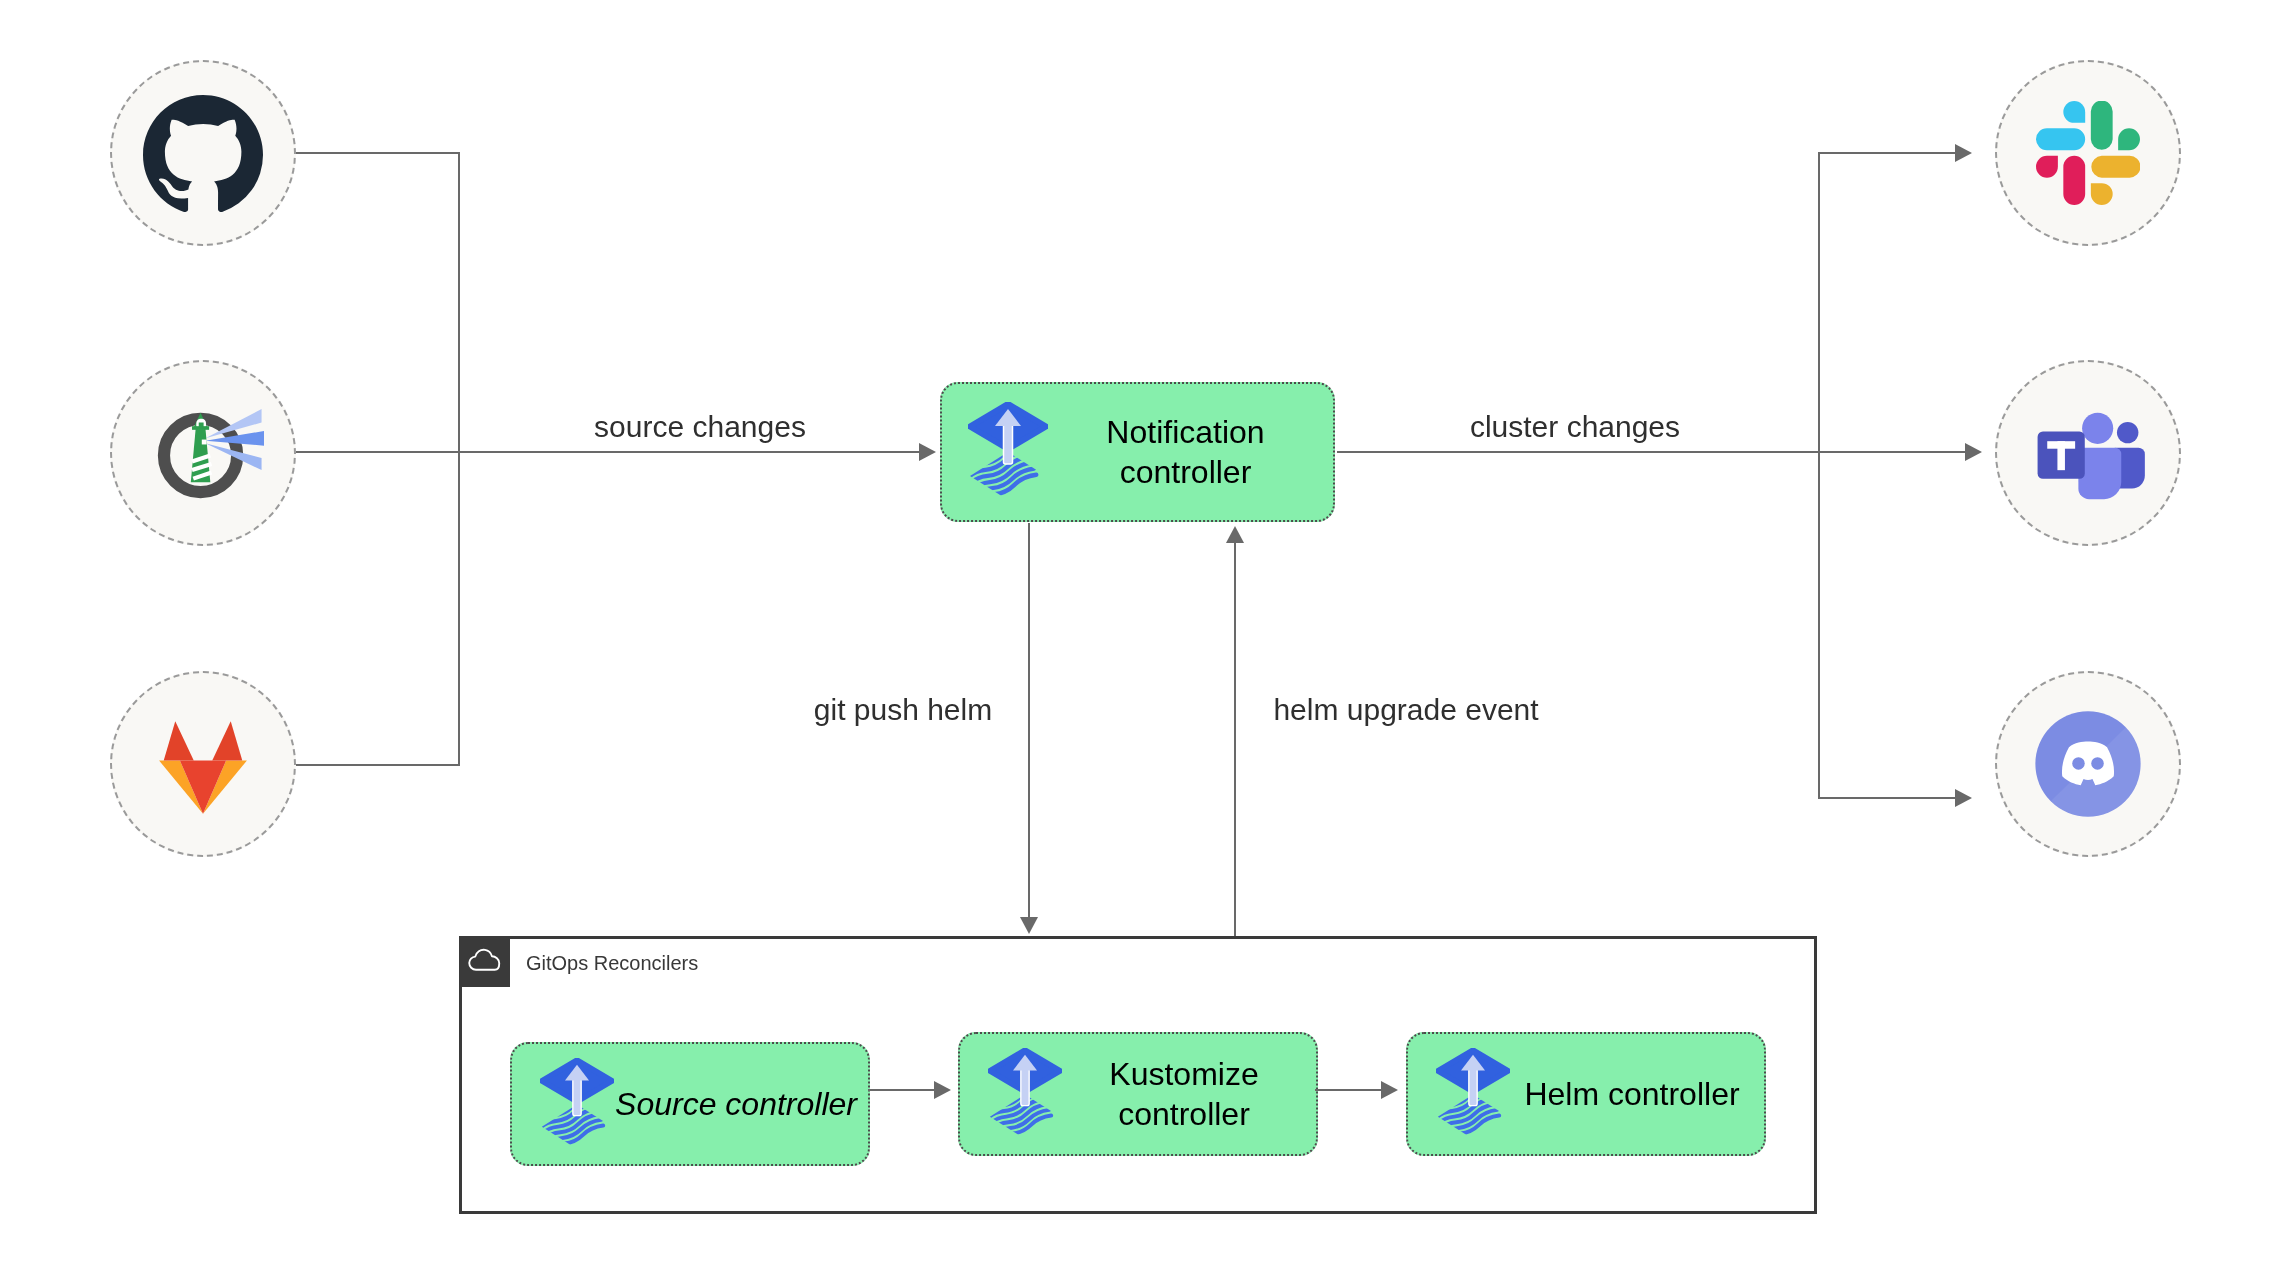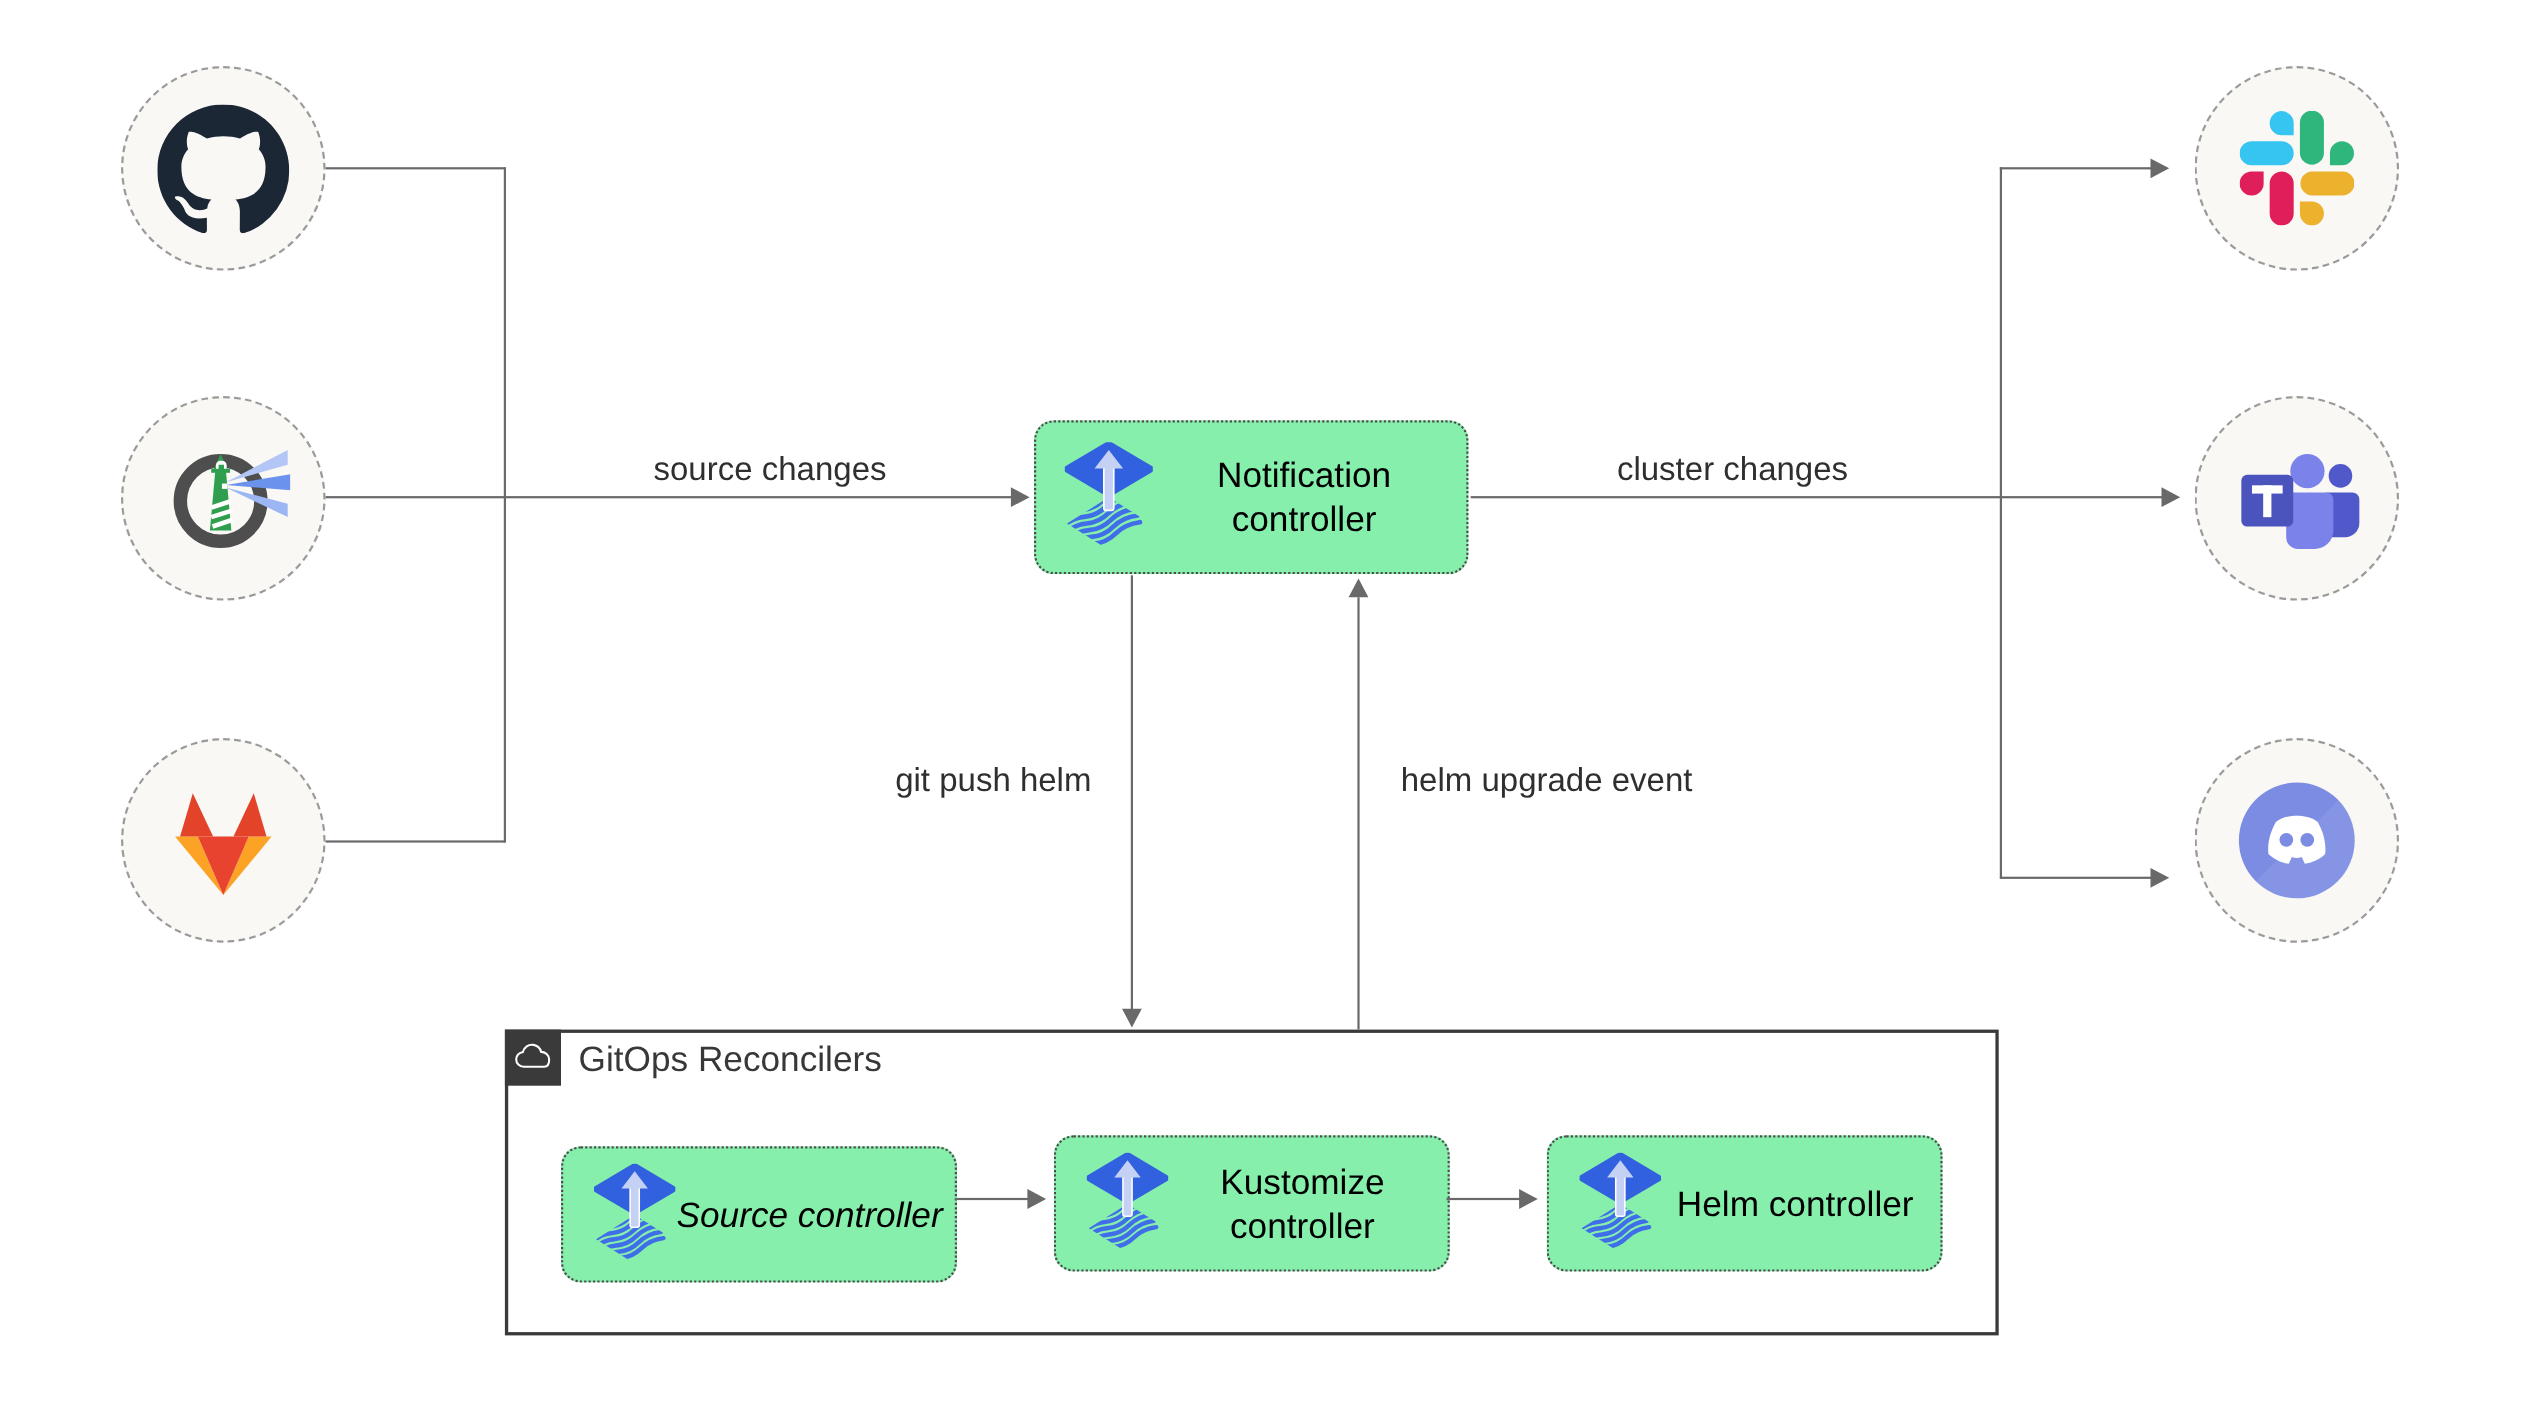--- a/index.html
+++ b/index.html
@@ -27,21 +27,21 @@
   #gitops-box{
     position:absolute;left:459px;top:936px;width:1358px;height:278px;
     box-sizing:border-box;border:3px solid #3a3a3a;background:#ffffff;
   }
   #gitops-corner{
     position:absolute;left:-3px;top:-3px;width:51px;height:51px;background:#3a3a3a;
     display:flex;align-items:center;justify-content:center;
   }
   #gitops-title{
     position:absolute;left:64px;top:0px;height:48px;display:flex;align-items:center;
-    font-size:32px;color:#383838;white-space:nowrap;
+    font-size:20px;color:#383838;white-space:nowrap;
   }
   
   .edge-h{position:absolute;height:2px;background:var(--line,#696969);}
   .edge-v{position:absolute;width:2px;background:var(--line,#696969);}
   .arr{position:absolute;width:0;height:0;}
   .arr.right{border-top:9px solid transparent;border-bottom:9px solid transparent;border-left:17px solid var(--line,#696969);}
   .arr.down{border-left:9px solid transparent;border-right:9px solid transparent;border-top:17px solid var(--line,#696969);}
   .arr.up{border-left:9px solid transparent;border-right:9px solid transparent;border-bottom:17px solid var(--line,#696969);}
   .edge-label{
     position:absolute;transform:translate(-50%,-50%);white-space:nowrap;

